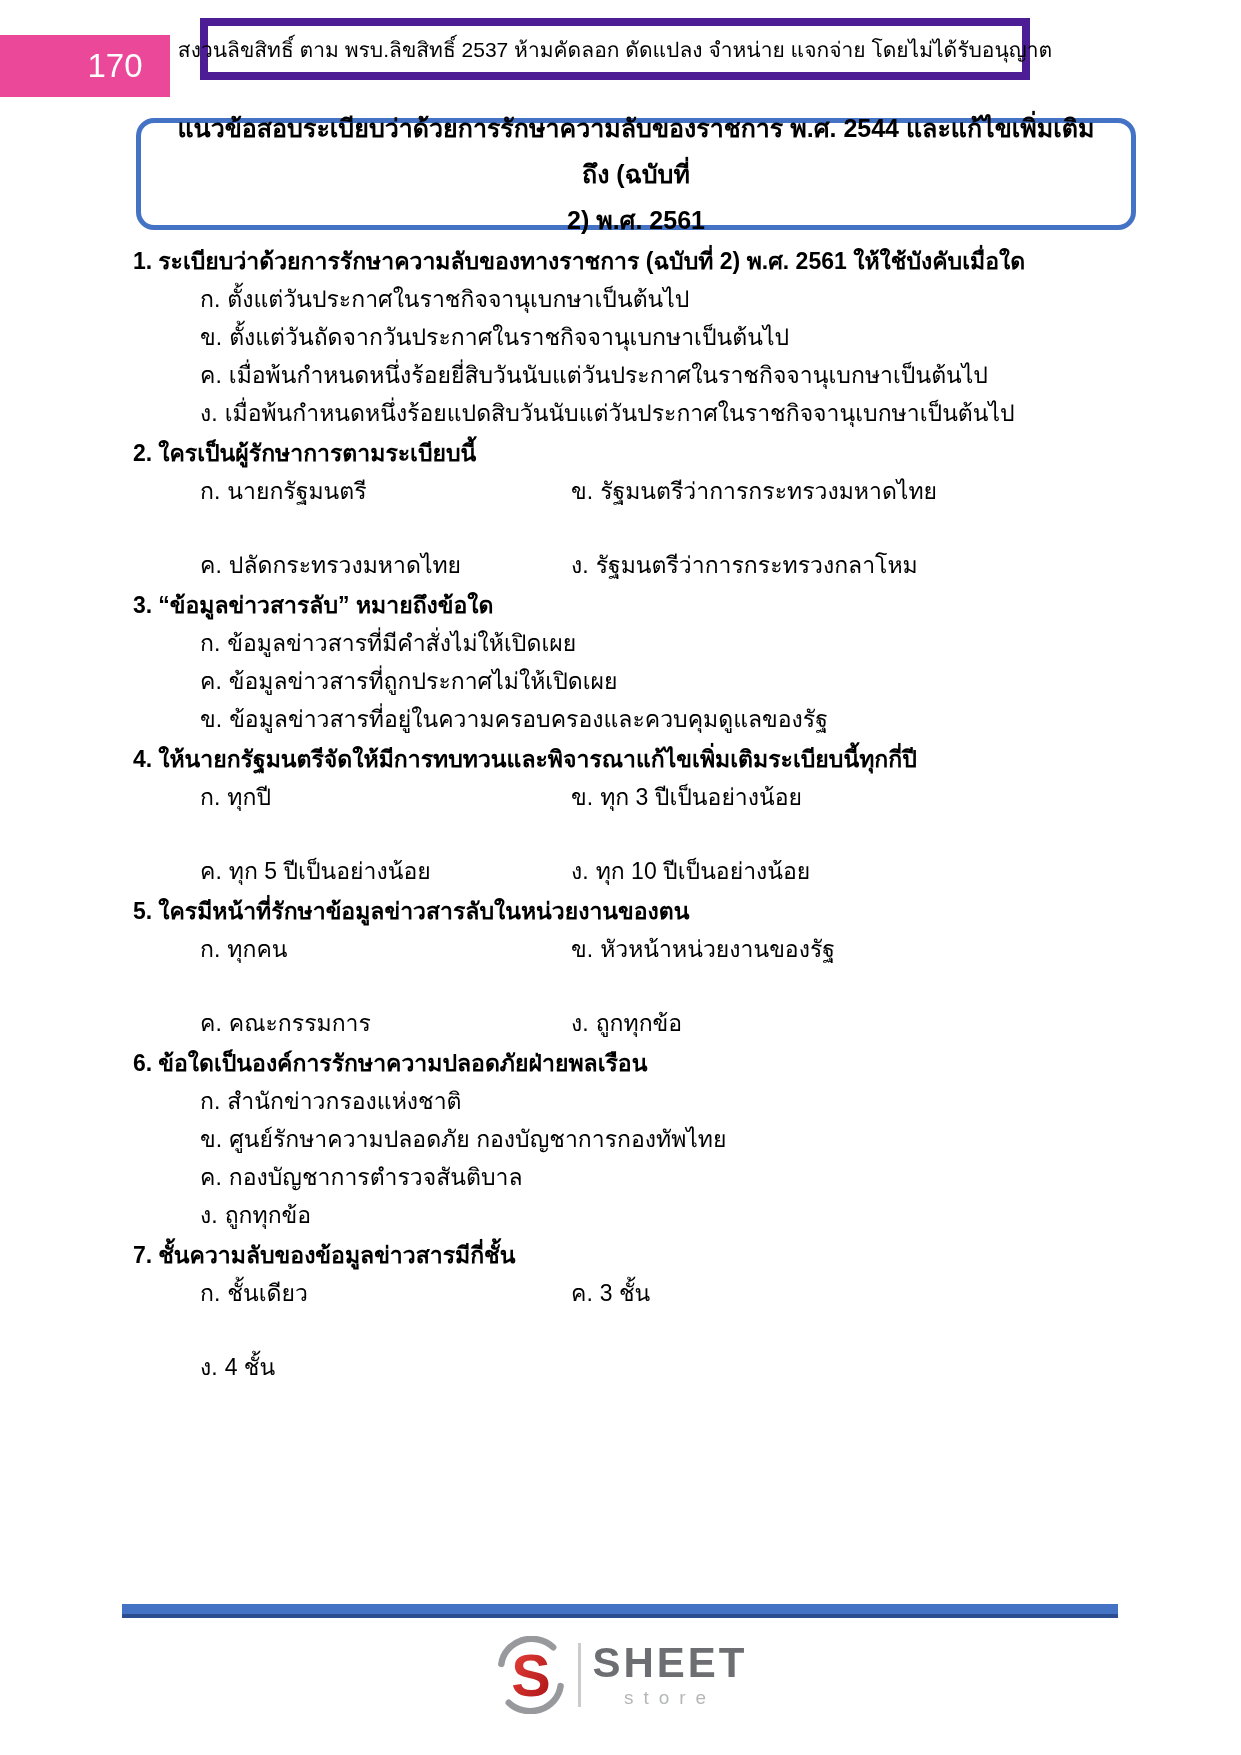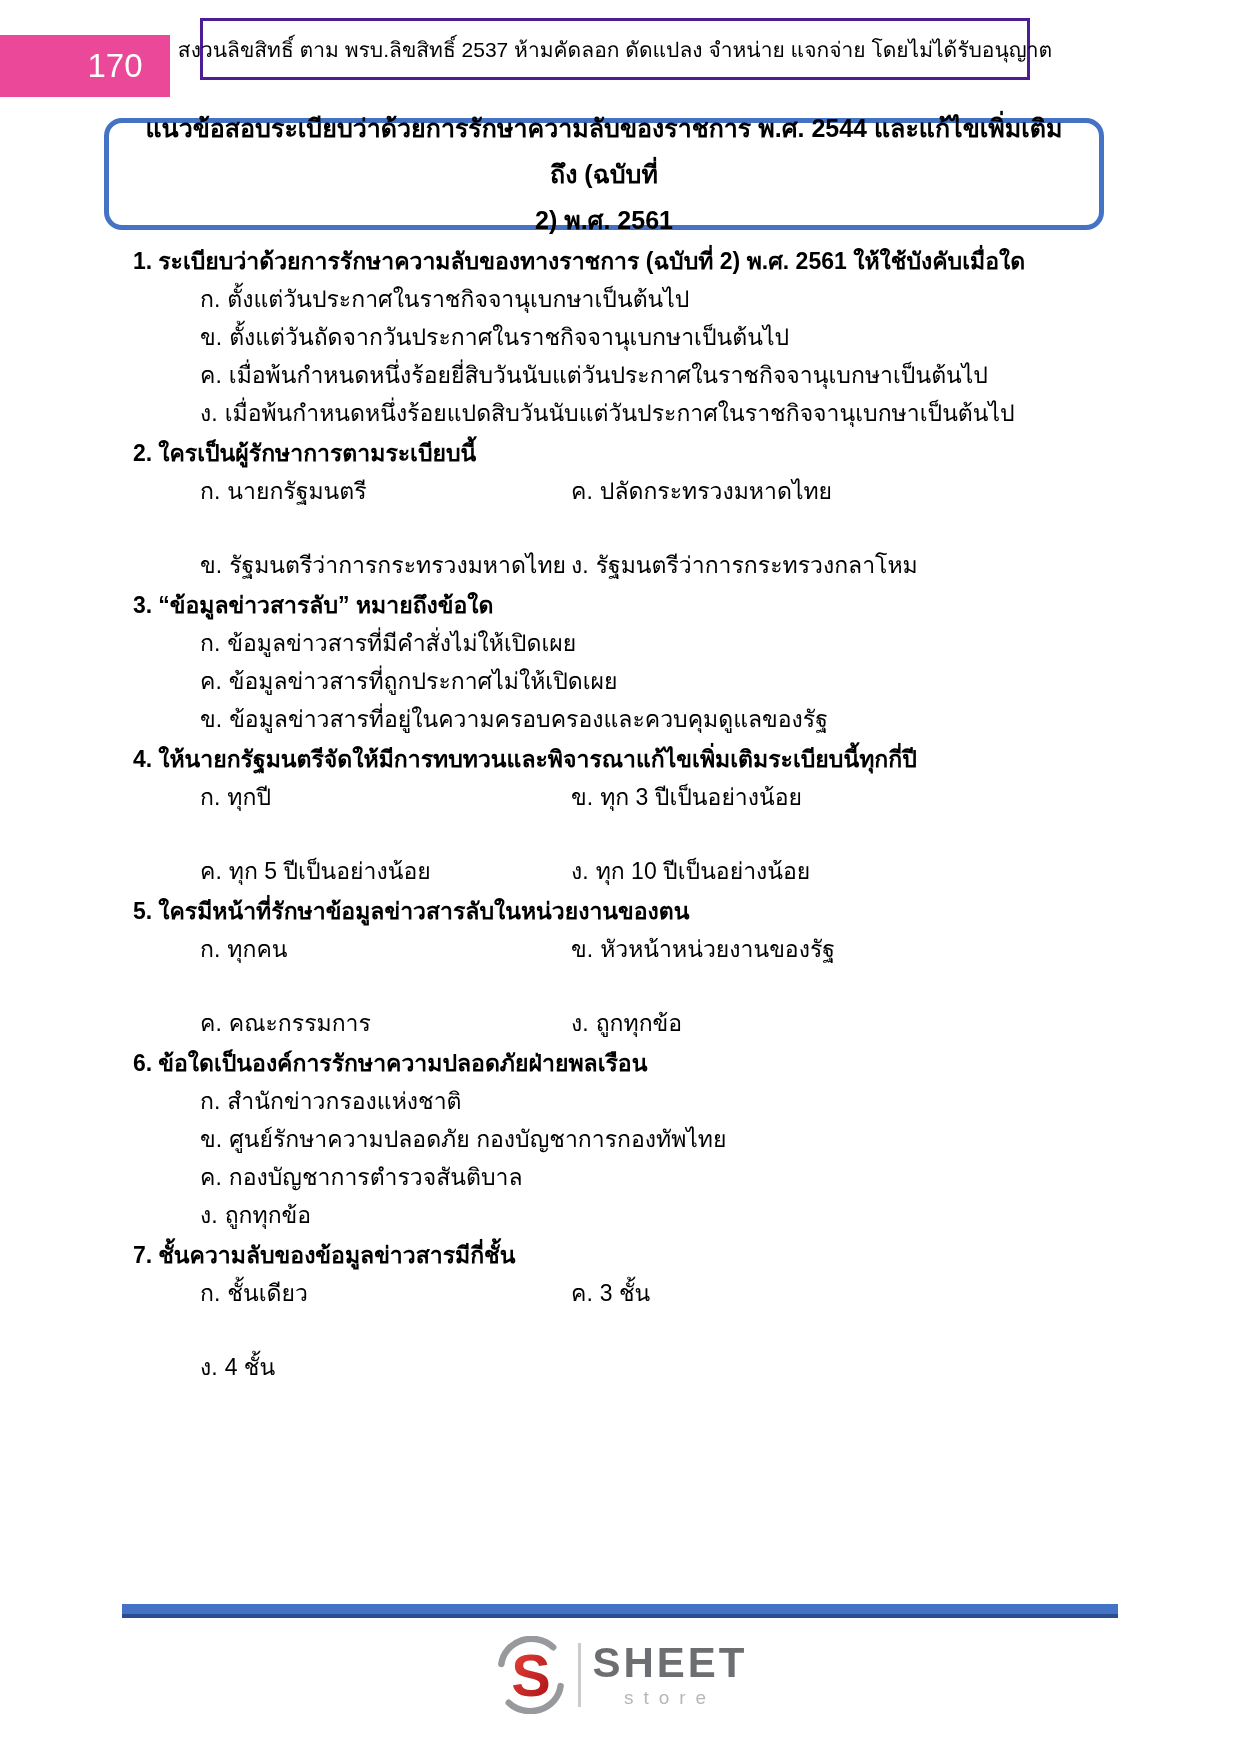--- a/index.html
+++ b/index.html
@@ -23,27 +23,27 @@
   .pagenum-box{
     position:absolute;left:0;top:35px;width:170px;height:62px;
     background:#ec4899;color:#fff;
     display:flex;align-items:center;justify-content:center;
     box-sizing:border-box;padding-left:60px;
     font-size:33px;
   }
   
   .copyright-box{
     position:absolute;left:200px;top:18px;width:830px;height:62px;
-    border:3px solid #4c1d95;box-sizing:border-box;
+    border:8px solid #4c1d95;box-sizing:border-box;
     display:flex;align-items:center;justify-content:center;
     font-size:21px;white-space:nowrap;
   }
   
   .title-box{
-    position:absolute;left:104px;top:118px;width:1000px;height:112px;
+    position:absolute;left:136px;top:118px;width:1000px;height:112px;
     border:5px solid var(--accent-blue);border-radius:18px;
     box-sizing:border-box;
     display:flex;align-items:center;justify-content:center;
     text-align:center;font-weight:bold;font-size:25px;line-height:46px;
     padding:0 28px;
   }
   
   .questions{
     position:absolute;left:133px;top:242px;width:990px;
     font-size:23px;
@@ -111,22 +111,22 @@
           <div class="choice"><span class="ch-label">ง.</span><span>เมื่อพ้นกำหนดหนึ่งร้อยแปดสิบวันนับแต่วันประกาศในราชกิจจานุเบกษาเป็นต้นไป</span></div>
         </div>
   </div>
 
   <div class="question">
     <div class="q-header">
       <span class="q-num">2.</span><span class="q-text">ใครเป็นผู้รักษาการตามระเบียบนี้</span>
     </div>
     <div class="choices two-col">
           <div class="choice"><span class="ch-label">ก.</span><span>นายกรัฐมนตรี</span></div>
+          <div class="choice"><span class="ch-label">ข.</span><span>รัฐมนตรีว่าการกระทรวงมหาดไทย</span></div>
           <div class="choice"><span class="ch-label">ค.</span><span>ปลัดกระทรวงมหาดไทย</span></div>
-          <div class="choice"><span class="ch-label">ข.</span><span>รัฐมนตรีว่าการกระทรวงมหาดไทย</span></div>
           <div class="choice"><span class="ch-label">ง.</span><span>รัฐมนตรีว่าการกระทรวงกลาโหม</span></div>
         </div>
   </div>
 
   <div class="question">
     <div class="q-header">
       <span class="q-num">3.</span><span class="q-text">“ข้อมูลข่าวสารลับ” หมายถึงข้อใด</span>
     </div>
     <div class="choices">
           <div class="choice"><span class="ch-label">ก.</span><span>ข้อมูลข่าวสารที่มีคำสั่งไม่ให้เปิดเผย</span></div>

